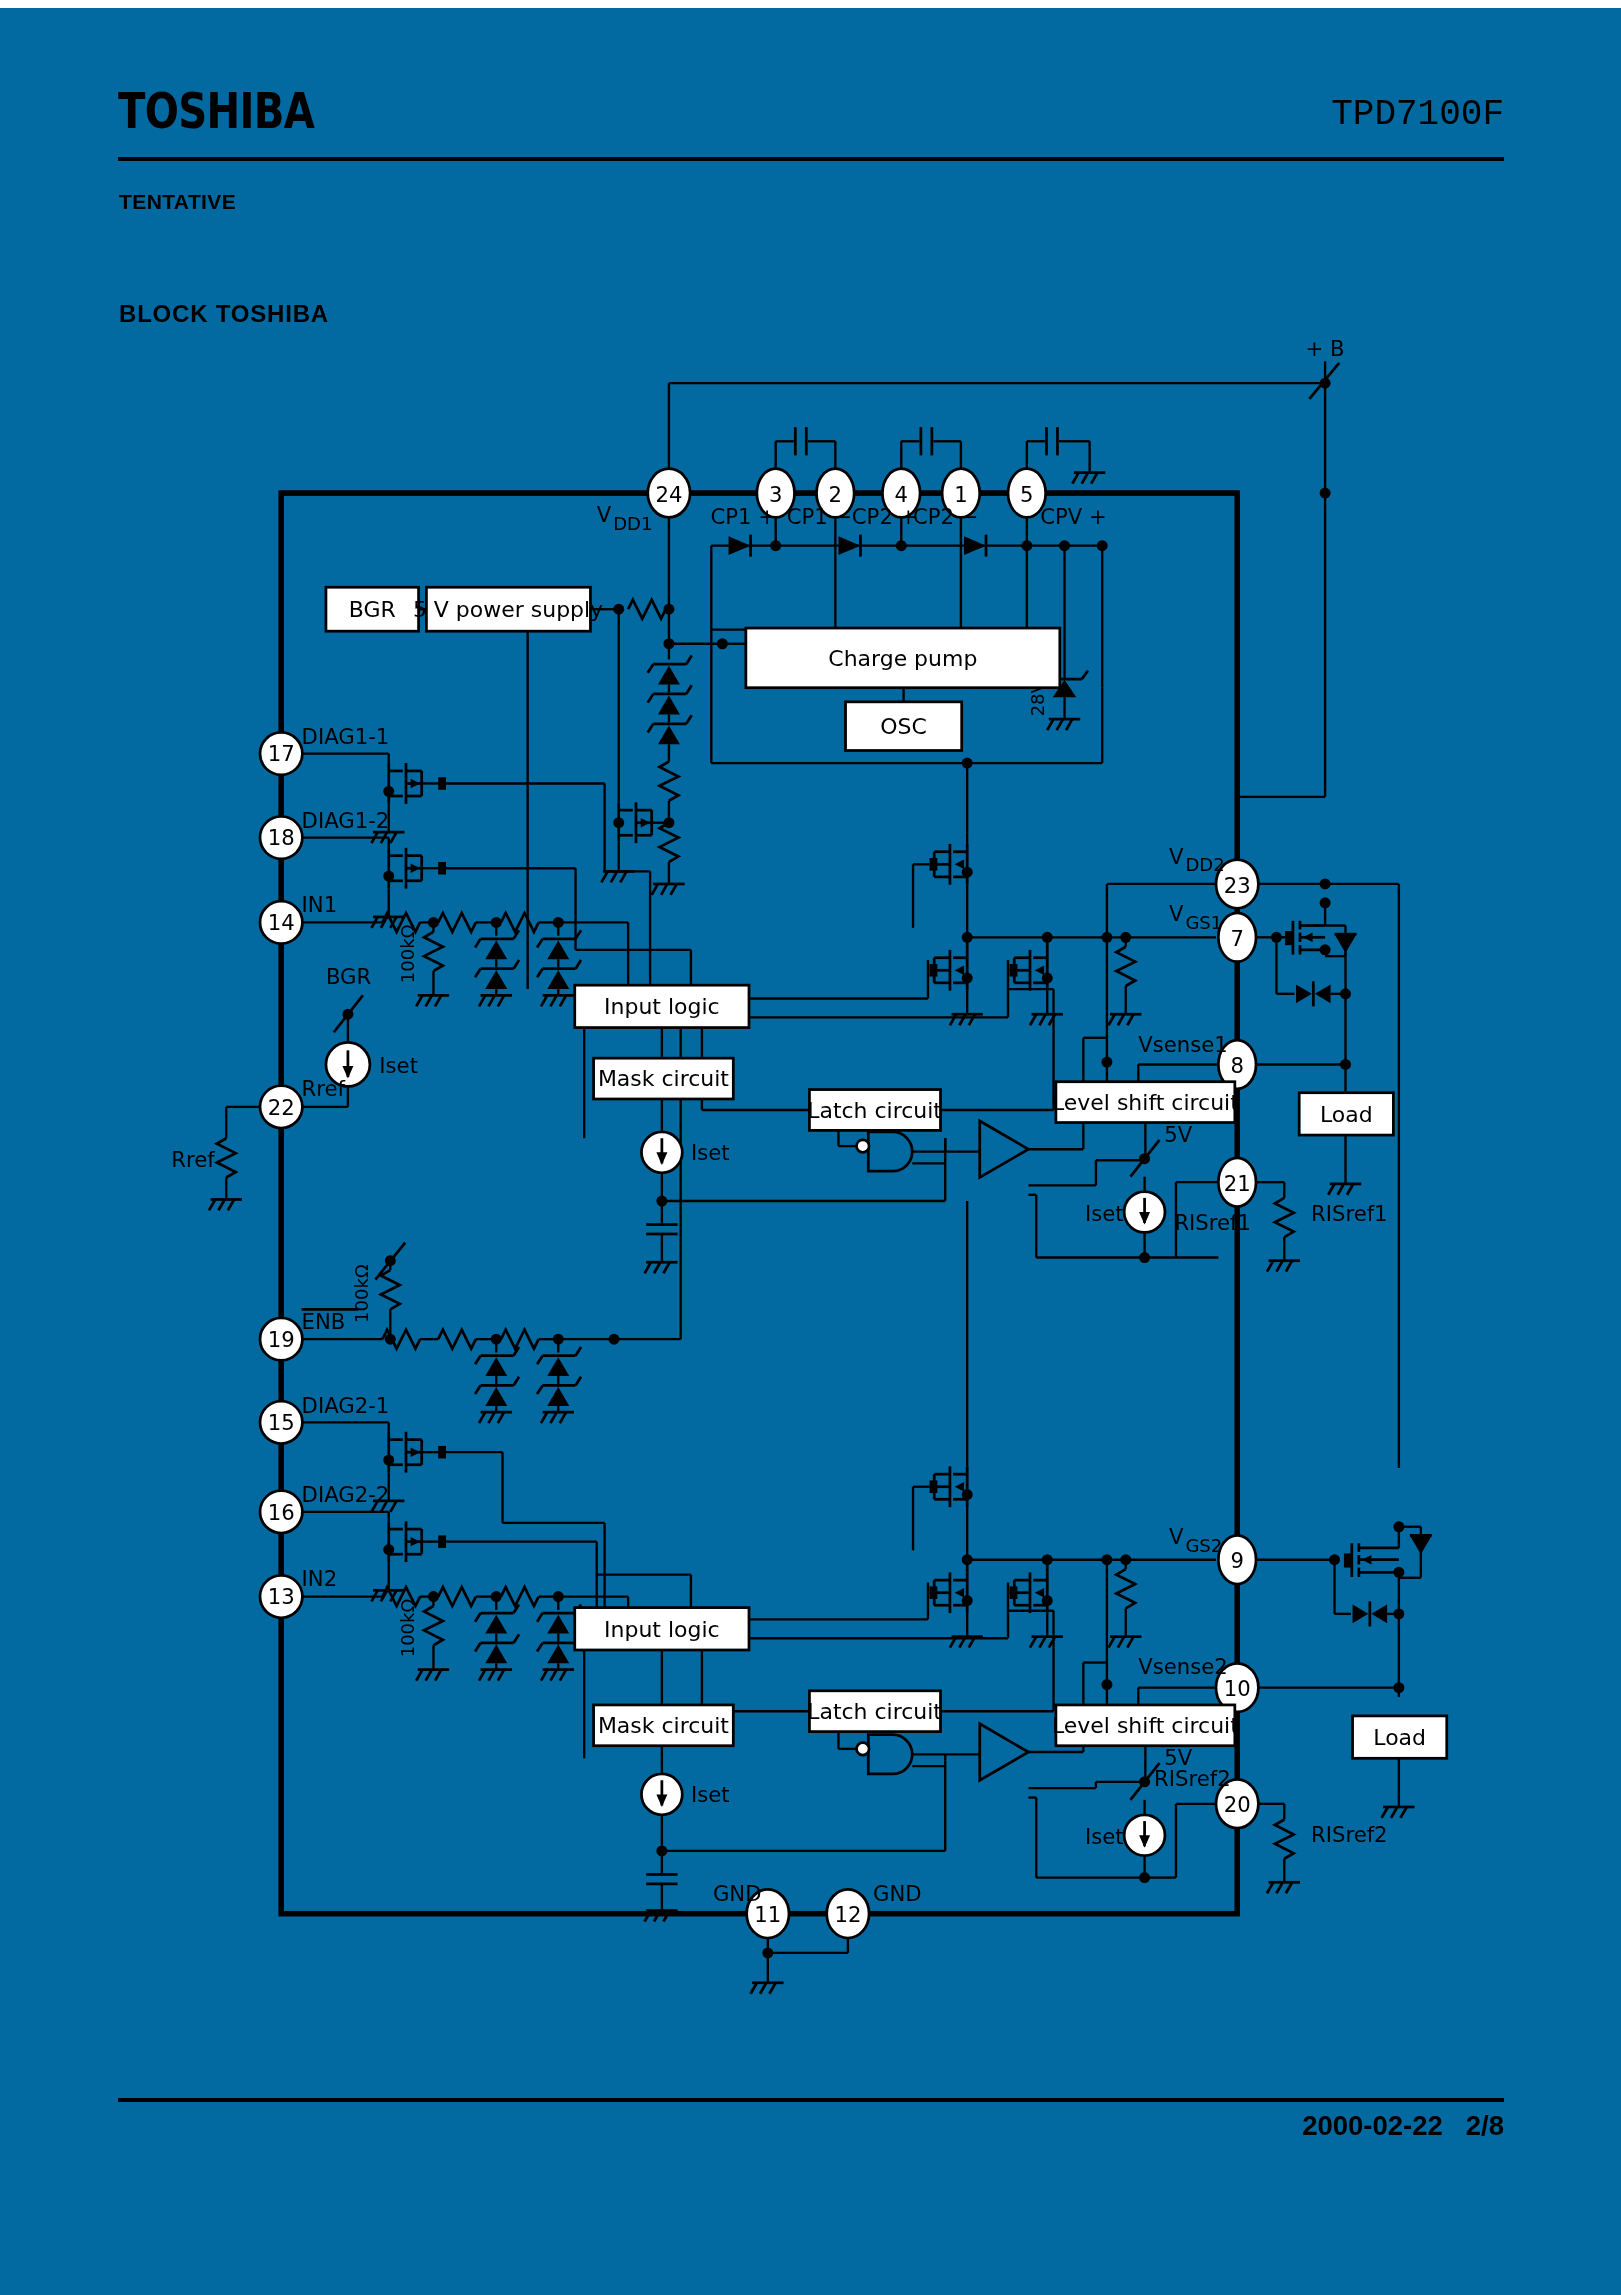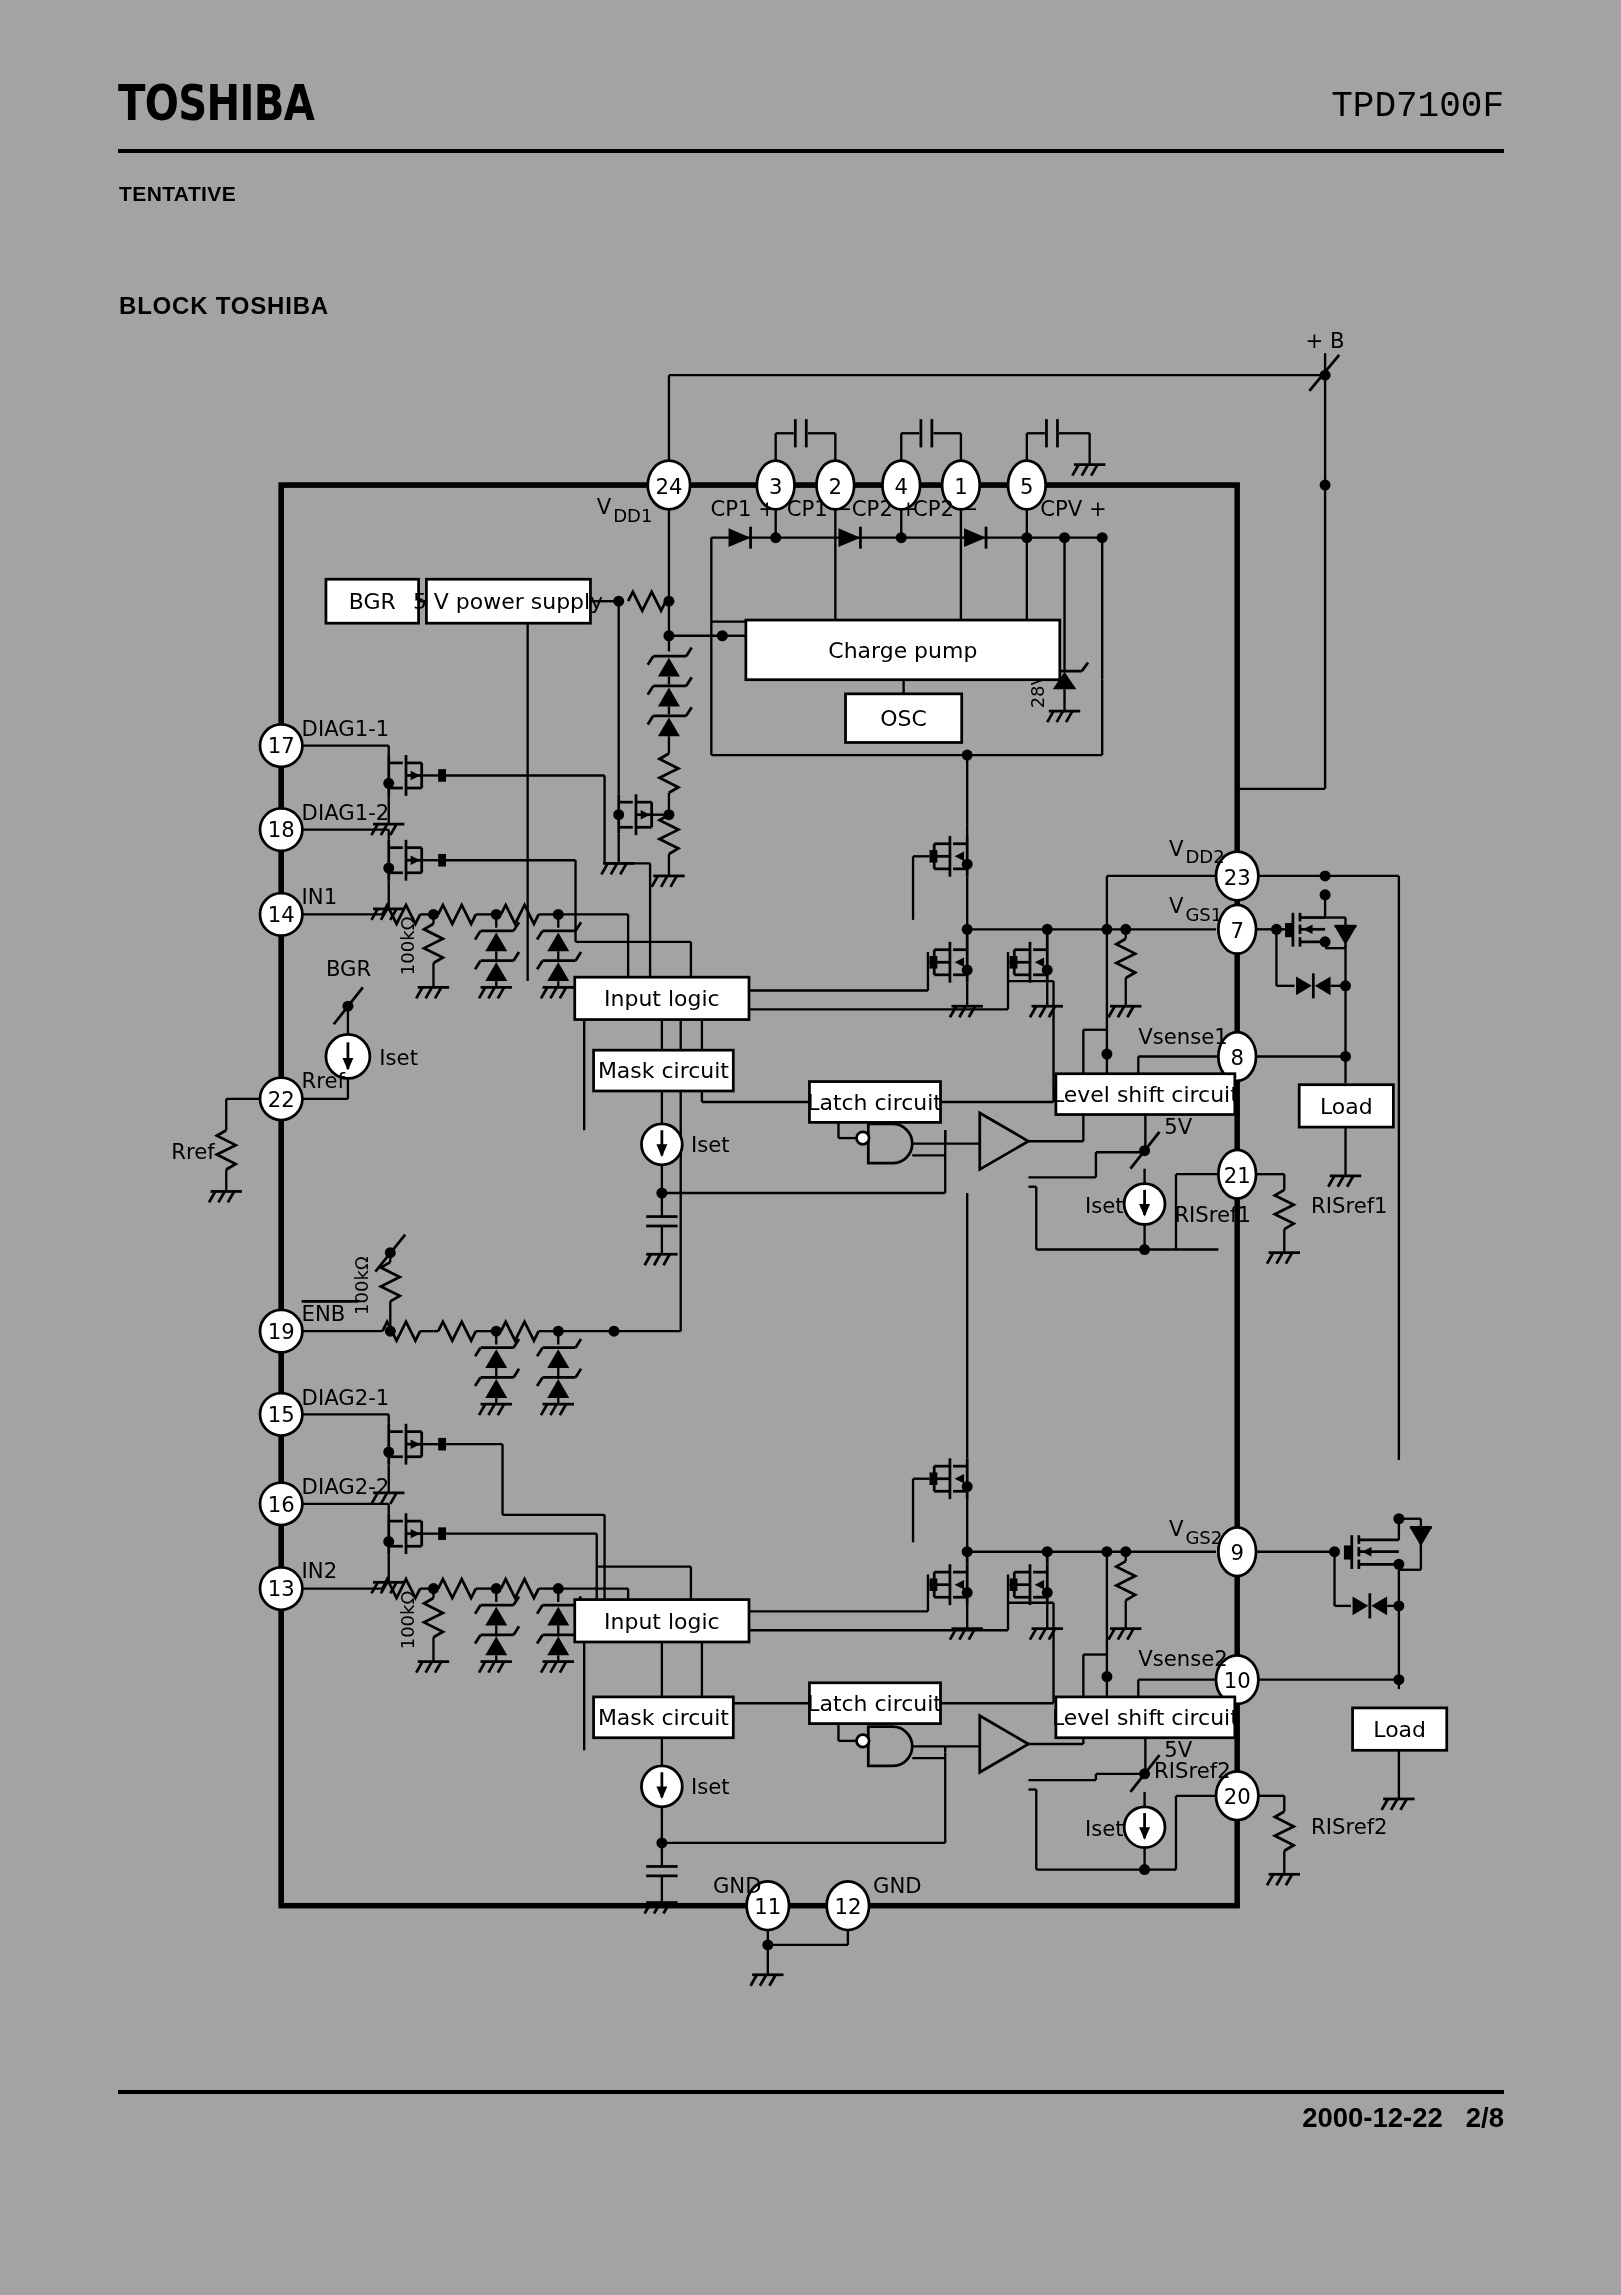--- a/index.html
+++ b/index.html
@@ -1,17 +1,17 @@
 <!DOCTYPE html>
 <html style="font-size:12.6px"><head>
 <meta charset="utf-8">
 <style>
   html,body{margin:0;padding:0;background:#fff;}
   body{width:1622px;height:2295px;position:relative;font-family:"Liberation Sans",sans-serif;color:#000;}
-  .page{position:absolute;inset:0;background:#a3a3a3;}
+  .page{position:absolute;inset:0;background:#0369a1;margin-top:8px;}
   
   .hdr{position:absolute;left:118px;top:75px;width:1386px;height:71px;}
   .brand{position:absolute;left:0;top:0;font-family:"DejaVu Sans",sans-serif;font-weight:700;
          font-size:49px;letter-spacing:-0.8px;transform:scaleX(0.82);transform-origin:left top;}
   .partno{position:absolute;right:0;top:11px;font-size:36px;font-family:Liberation Mono, monospace;}
   .rule-top{position:absolute;left:118px;top:149px;width:1386px;height:3.9px;background:#000;}
   .tentative{position:absolute;left:119px;top:182px;font-size:21px;font-weight:700;letter-spacing:0.4px;}
   .blockdiag{position:absolute;left:119px;top:292px;font-size:24px;font-weight:700;letter-spacing:0.8px;}
   
   .rule-bot{position:absolute;left:118px;top:2090px;width:1386px;height:3.9px;background:#000;}
@@ -1167,15 +1167,15 @@
     <g>
       <ellipse class="bx" cx="1080" cy="2428" rx="27" ry="31"></ellipse>
       <text class="pin" x="1080" y="2439" text-anchor="middle">12</text>
       <text class="lbl" x="1112" y="2412">GND</text>
       <line class="w" x1="1080" y1="2459" x2="1080" y2="2478"></line>
     </g>
 
   </svg>
 
   <div class="rule-bot"></div>
-  <div class="footer">2000-12-22   2/8</div>
+  <div class="footer">2000-02-22   2/8</div>
 </div>
 
 
 </body></html>

